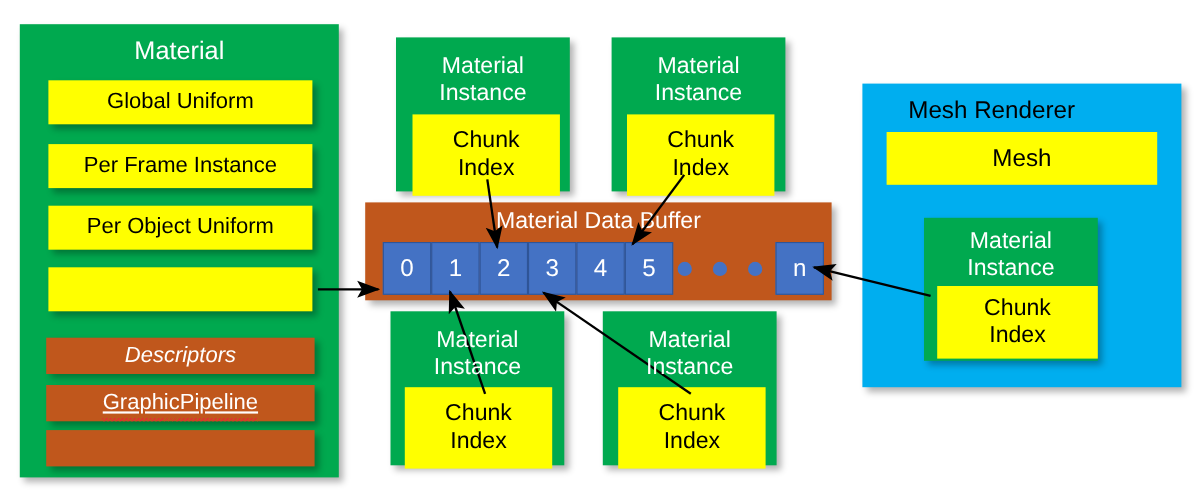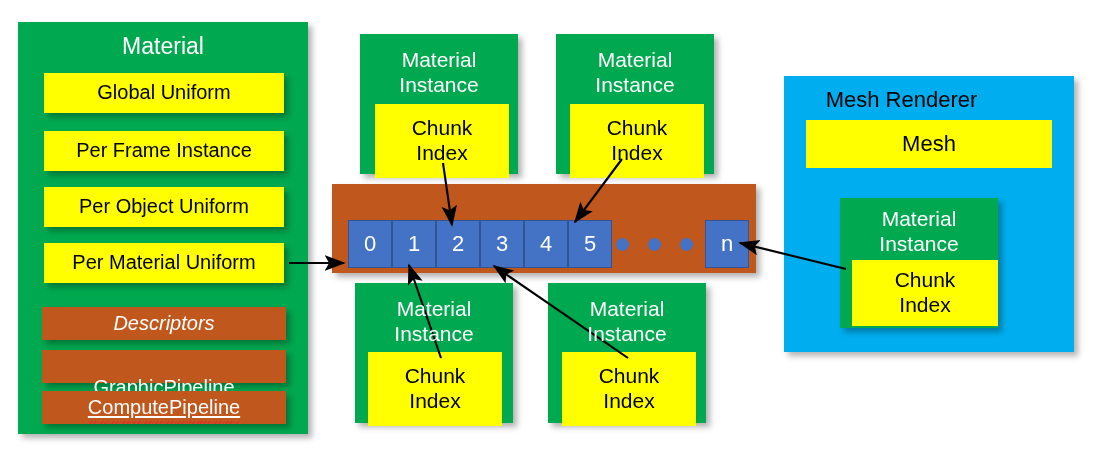--- a/index.html
+++ b/index.html
@@ -121,50 +121,47 @@
   <div class="box yellow mat-row" style="top:73px;"></div>
   <div class="lbl black-text mat-row-label" style="top:73px;">Global Uniform</div>
 
   <div class="box yellow mat-row" style="top:131px;"></div>
   <div class="lbl black-text mat-row-label" style="top:131px;">Per Frame Instance</div>
 
   <div class="box yellow mat-row" style="top:187px;"></div>
   <div class="lbl black-text mat-row-label" style="top:187px;text-align:center;">Per Object Uniform</div>
 
   <div class="box yellow mat-row" style="top:243px;"></div>
-  <div class="lbl black-text mat-row-label" style="top:243px;">Per Material Uniform</div>
 
   <div class="box orange desc-row" style="top:307px;"></div>
   <div class="lbl white-text desc-row-label" style="top:307px;font-style:italic;">Descriptors</div>
 
   <div class="box orange desc-row" style="top:350px;"></div>
-  <div class="lbl white-text desc-row-label" style="top:350px;margin-top:21px;">
+  <div class="lbl white-text desc-row-label" style="top:350px;">
     <span class="spell">GraphicPipeline</span>
   </div>
 
   <div class="box orange desc-row" style="top:391px;"></div>
-  <div class="lbl white-text desc-row-label" style="top:391px;">
-    <span class="spell">ComputePipeline</span>
-  </div>
 
   <div class="box green mi-card" style="left:360px; top:34px;"></div>
   <div class="lbl white-text mi-title" style="left:360px; top:42px;">Material
 Instance</div>
   <div class="box yellow mi-chunk noshadow" style="left:375px; top:104px;"></div>
   <div class="lbl black-text mi-chunk-label" style="left:375px; top:104px;">Chunk
 Index</div>
 
   <div class="box green mi-card" style="left:556px; top:34px;"></div>
   <div class="lbl white-text mi-title" style="left:556px; top:42px;">Material
 Instance</div>
   <div class="box yellow mi-chunk noshadow" style="left:570px; top:104px;"></div>
   <div class="lbl black-text mi-chunk-label" style="left:570px; top:104px;">Chunk
 Index</div>
 
   <div class="box orange" id="buffer-panel"></div>
+  <div class="lbl white-text" id="buffer-title">Material Data Buffer</div>
 
   <div class="box blue cell noshadow" style="left:348px;"></div>
   <div class="lbl white-text cell-label" style="left:348px;">0</div>
 
   <div class="box blue cell noshadow" style="left:392px;"></div>
   <div class="lbl white-text cell-label" style="left:392px;">1</div>
 
   <div class="box blue cell noshadow" style="left:436px;"></div>
   <div class="lbl white-text cell-label" style="left:436px;">2</div>
 

